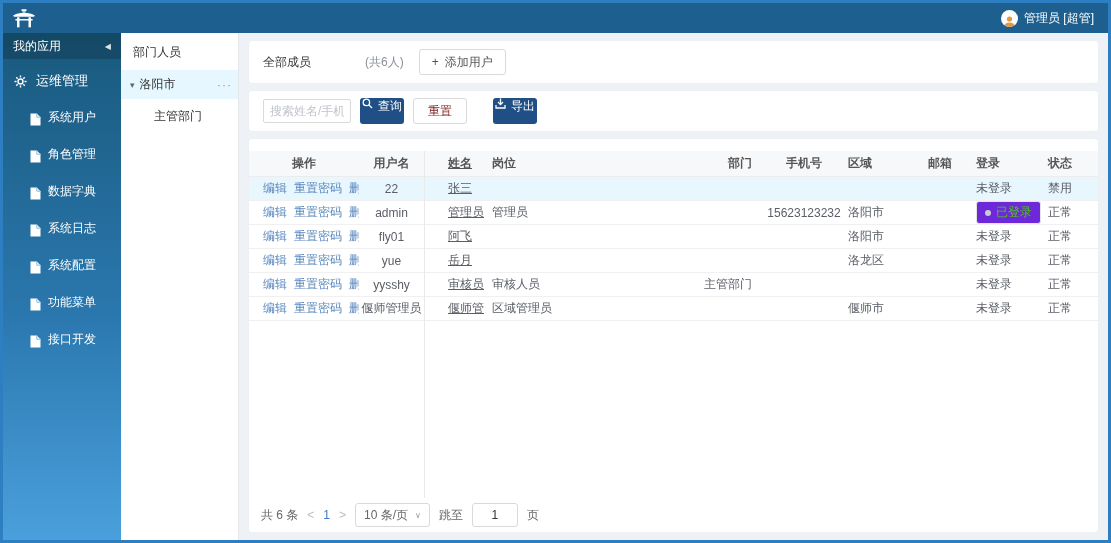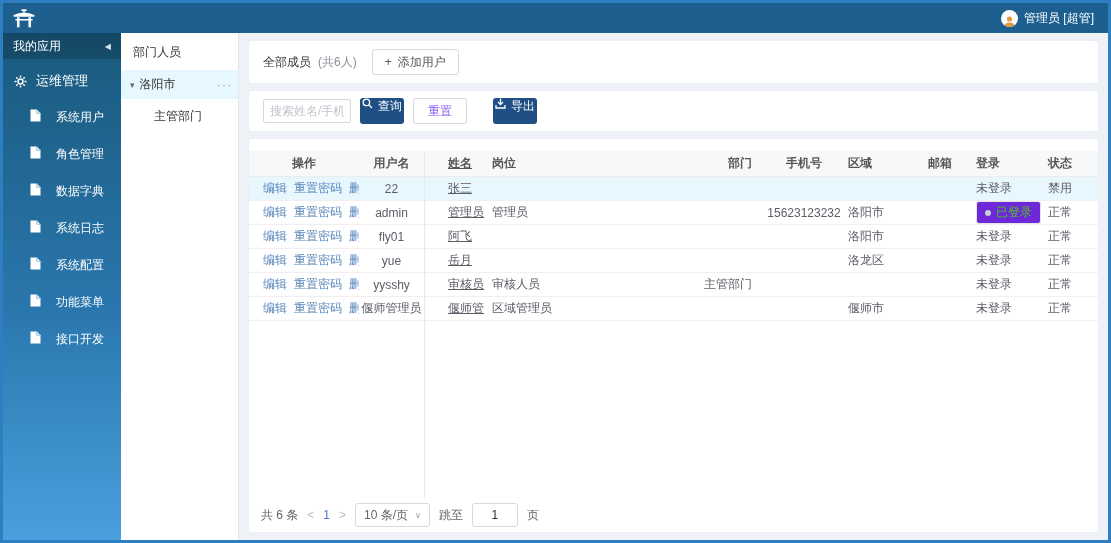--- a/index.html
+++ b/index.html
@@ -15,42 +15,42 @@
   .avatar { width:17px; height:17px; border-radius:50%; background:#fdfdfd; display:flex; align-items:flex-end; justify-content:center; overflow:hidden; }
 
   
   .bd { flex:1; display:flex; min-height:0; }
 
   
   .sidebar { flex:0 0 118px; background:linear-gradient(180deg,#19597c 0%,#2a77ae 55%,#4aa0dc 100%); color:#fff; display:flex; flex-direction:column; }
   .apps { height:26px; background:rgba(0,0,0,.18); display:flex; align-items:center; padding:0 10px; font-size:12px; }
   .apps-arr { margin-left:auto; font-size:8px; opacity:.85; }
   .grp { display:flex; align-items:center; gap:9px; padding:13px 10px 9px 11px; font-size:13px; }
-  .mi { display:flex; align-items:flex-start; gap:15px; padding:10px 9px 10px 27px; font-size:12px; cursor:pointer; }
+  .mi { display:flex; align-items:flex-end; gap:7px; padding:10px 9px 10px 27px; font-size:12px; cursor:pointer; }
   .fic,.gic { display:flex; align-items:center; }
 
   
   .dept { flex:0 0 118px; background:#fff; border-right:1px solid #e4e7ea; font-size:12px; color:#333; }
   .dept-title { padding:11px 12px 9px; }
   .dept-root { display:flex; align-items:center; background:#e6f7ff; padding:6px 6px 6px 9px; gap:5px; cursor:pointer; }
   .caret { font-size:9px; color:#666; }
   .more { margin-left:auto; color:#999; letter-spacing:1px; }
   .dept-child { padding:9px 0 9px 33px; cursor:pointer; }
 
   
   .main { flex:1; min-width:0; padding:8px 10px; display:flex; flex-direction:column; }
   .card { background:#fff; border-radius:3px; box-shadow:0 0 2px rgba(0,0,0,.04); }
   .c-members { height:42px; display:flex; align-items:center; padding:0 14px; gap:7px; font-size:12px; color:#333; }
-  .cnt { color:#8a8f99; }
+  .cnt { color:#8a8f99;margin-left:47px; }
   .btn-add { margin-left:8px; border:1px solid #d9d9d9; border-radius:3px; background:#fff; height:26px; padding:0 12px; font-size:12px; color:#555; display:flex; align-items:center; gap:6px; cursor:pointer; }
   .c-search { height:40px; margin-top:8px; display:flex; align-items:center; padding:0 14px; gap:9px; }
   .inp { width:88px; height:24px; border:1px solid #d9d9d9; border-radius:2px; font-size:12px; padding:0 6px; color:#333; }
   .inp::placeholder { color:#c0c4cc; }
   .btn-primary { background:#1f4f84; color:#fff; border:none; border-radius:3px; height:26px; padding:0 2px; font-size:12px; display:flex; align-items:flex-start; gap:5px; cursor:pointer; }
-  .btn-plain { background:#fff; border:1px solid #d9d9d9; border-radius:3px; height:26px; padding:0 14px; font-size:12px; color:#8b5cf6; cursor:pointer; }
+  .btn-plain { background:#fff; border:1px solid #d9d9d9; border-radius:3px; height:26px; padding:0 14px; font-size:12px; color:#7f1d1d; cursor:pointer; }
   .gap { width:8px; }
 
   
   .c-table { flex:1; margin-top:8px; display:flex; flex-direction:column; min-height:0; padding-top:12px; }
   .tblwrap { flex:1; position:relative; display:flex; flex-direction:column; overflow:hidden; }
   .vline { position:absolute; left:175px; top:0; bottom:0; width:1px; background:#e9e9e9; }
   .trow { display:flex; align-items:center; height:24px; border-bottom:1px solid #f0f0f0; font-size:12px; color:#5a5e66; }
   .thr { height:26px; background:#f7f8fa; color:#555; font-weight:bold; border-bottom:1px solid #ececec; }
   .hl { background:#e8f6fe; }
   .cell { flex:0 0 auto; overflow:hidden; white-space:nowrap; }

